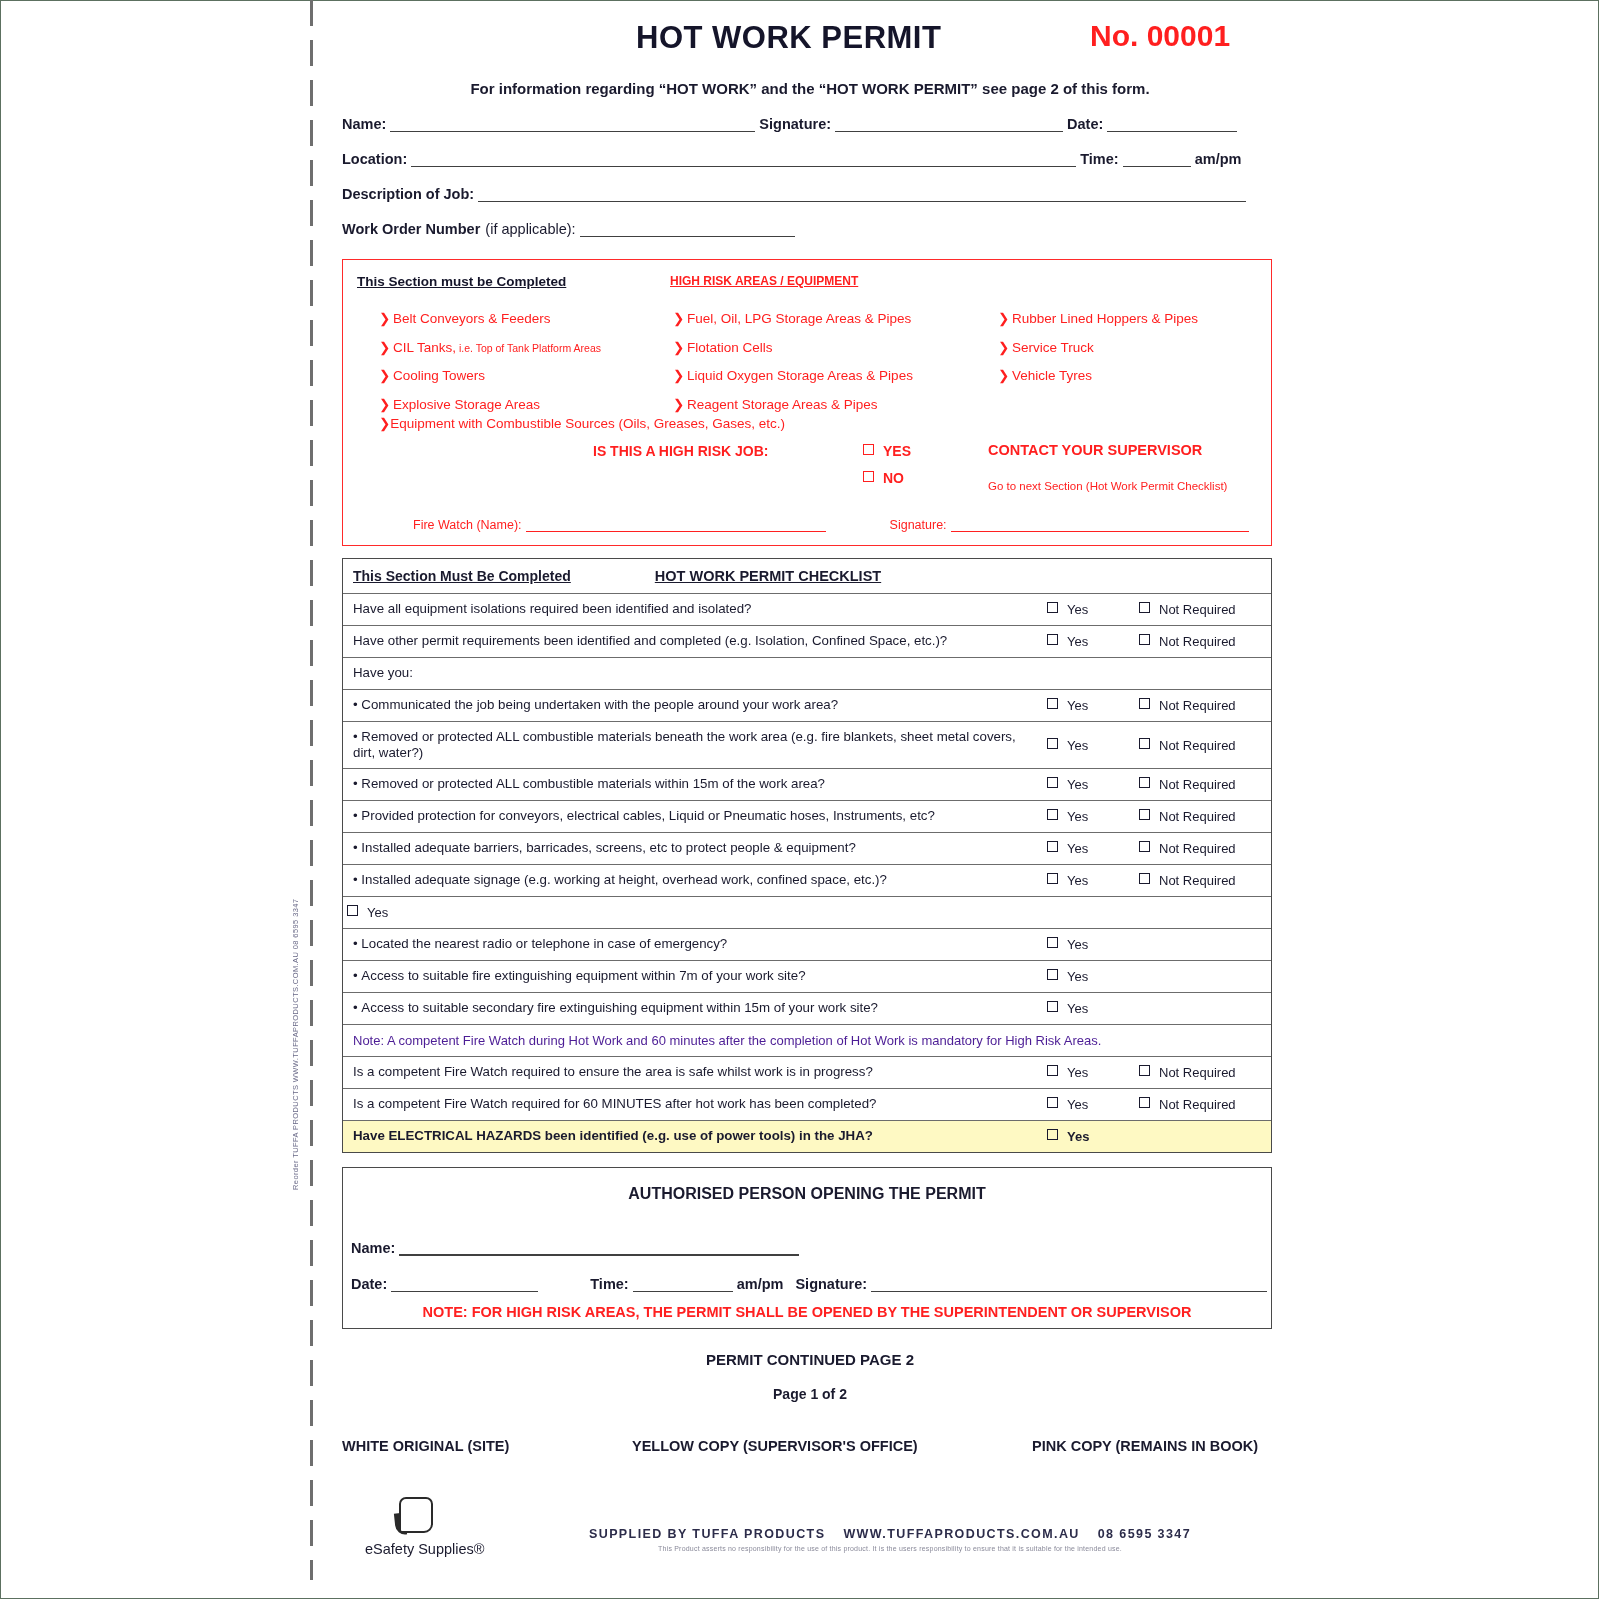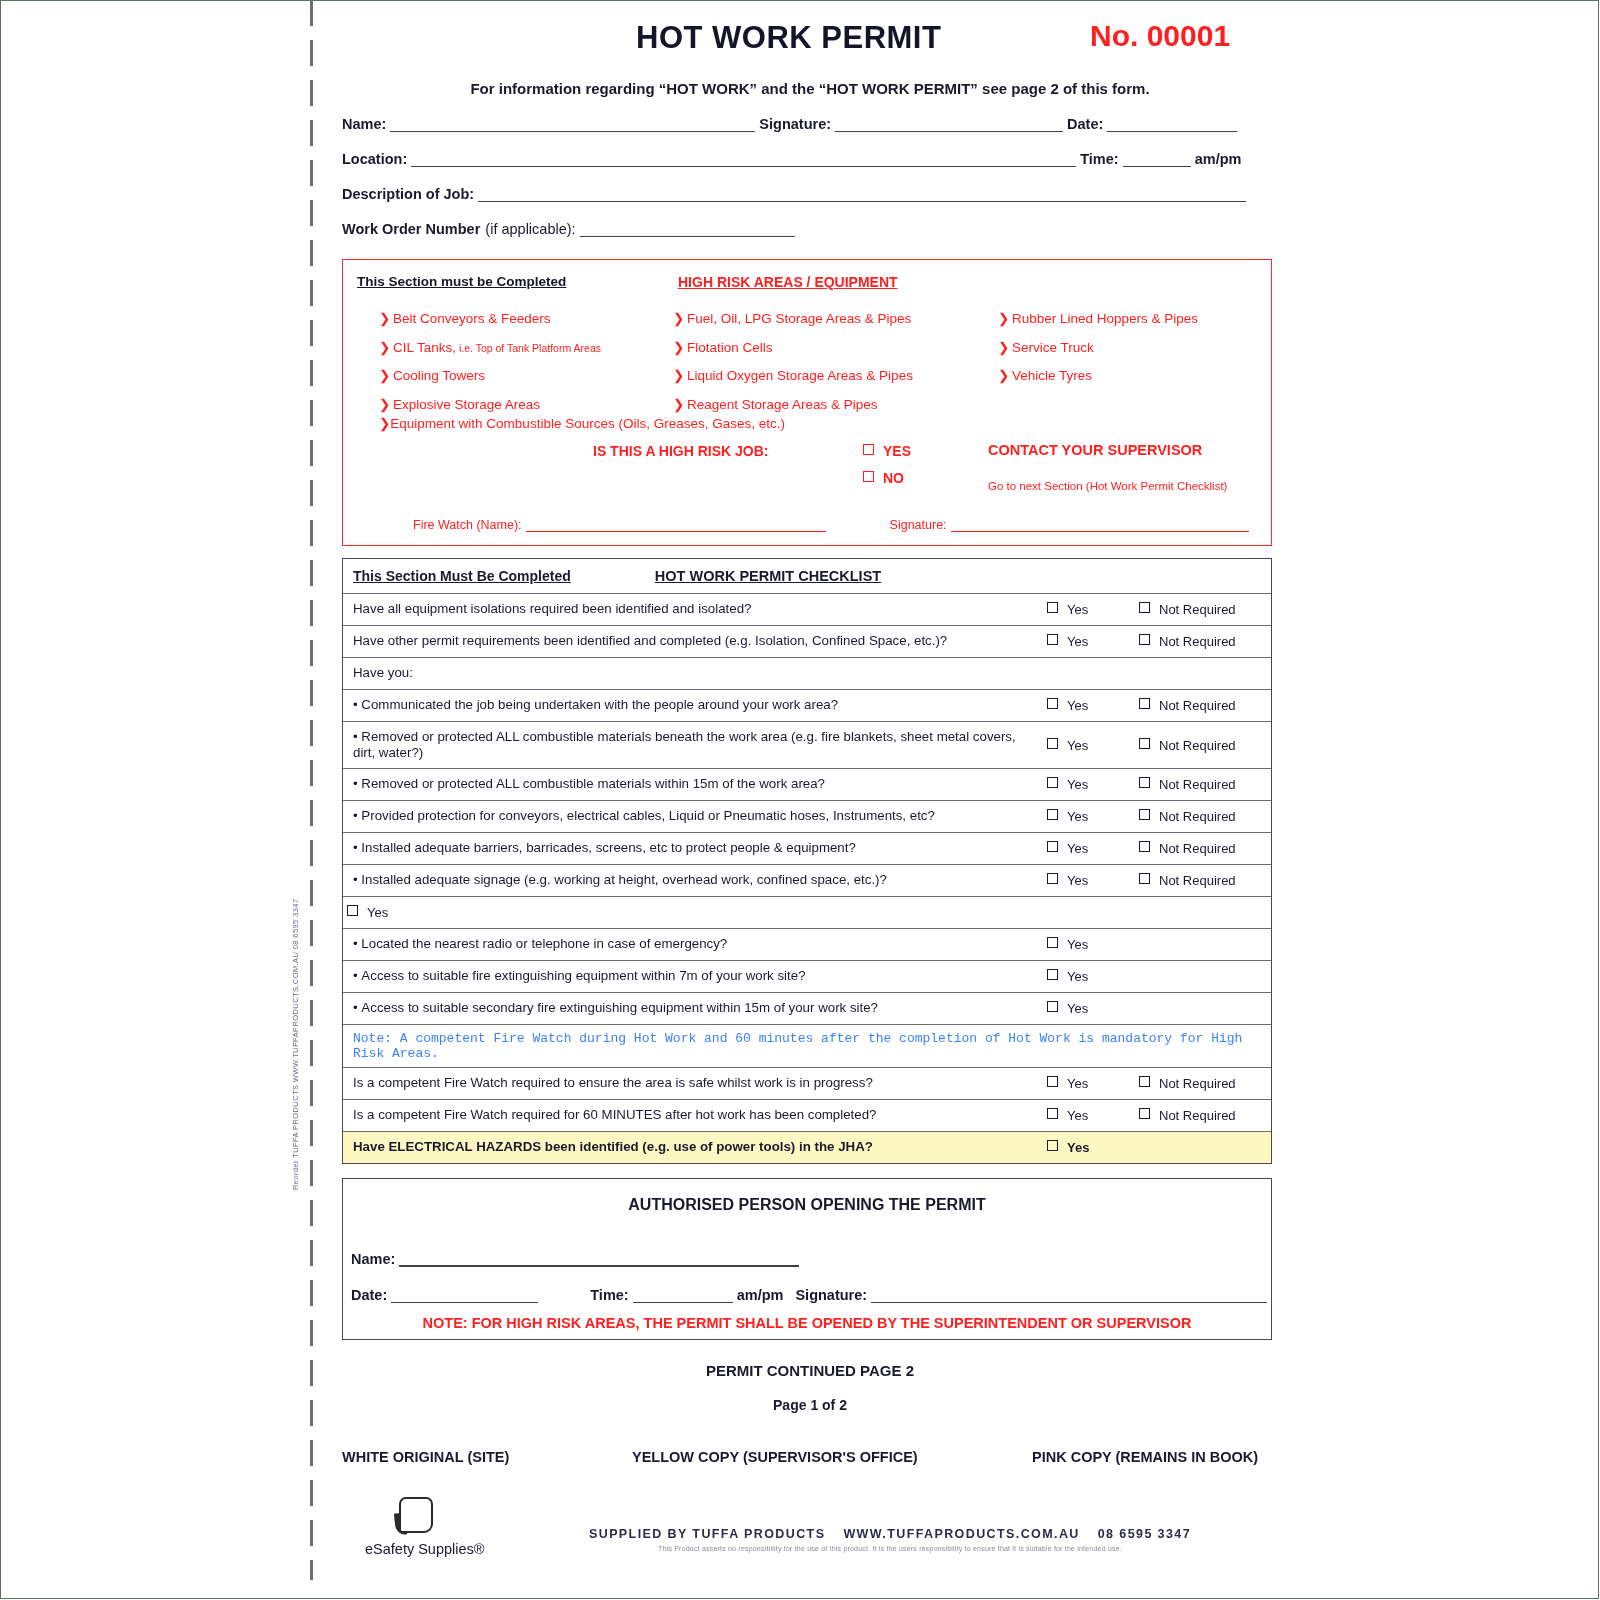--- a/index.html
+++ b/index.html
@@ -44,21 +44,21 @@
   .flabel{white-space:nowrap;}
   .fline{border-bottom:1.6px solid #404040;height:15px;margin:0 4px;}
   
   #riskbox{
     margin-top:22px;margin-left:12px;width:930px;height:287px;
     border:1.5px solid #ff2a2a;box-sizing:border-box;position:relative;
     font-size:13.5px;
   }
   #risk-hdr{position:relative;height:34px;}
   #risk-hdr .lft{position:absolute;left:14px;top:14px;font-weight:bold;text-decoration:underline;font-size:13.5px;}
-  #risk-hdr .mid{position:absolute;left:335px;top:14px;font-weight:bold;text-decoration:underline;font-size:14px;}
+  #risk-hdr .mid{position:absolute;left:327px;top:14px;font-weight:bold;text-decoration:underline;font-size:12px;}
   .riskcols{position:absolute;top:50px;left:0;width:100%;}
   .rcol{position:absolute;}
   .rcol.c1{left:36px;width:300px;}
   .rcol.c2{left:330px;width:330px;}
   .rcol.c3{left:655px;width:270px;}
   .ritem{margin-bottom:12.5px;white-space:nowrap;}
   .ritem .ar{display:inline-block;width:14px;}
   .small-sub{font-size:10.5px;}
   .wide-item{position:absolute;left:36px;top:155px;white-space:nowrap;}
   #hrq{position:absolute;left:250px;top:183px;font-weight:bold;font-size:14px;}
@@ -72,21 +72,21 @@
   #checklist{margin-top:12px;margin-left:12px;width:930px;border:1.5px solid #4a4a4a;box-sizing:border-box;}
   .crow{display:flex;border-bottom:1.5px solid #6c6c6c;min-height:31px;align-items:center;}
   .crow:last-child{border-bottom:none;}
   .cq{flex:1;padding:5px 8px 5px 10px;font-size:13.3px;line-height:1.22;}
   .copt{width:92px;font-size:13px;padding-left:4px;}
   .copt2{width:132px;font-size:13px;}
   #cl-head{display:flex;min-height:34px;align-items:center;border-bottom:1.5px solid #6c6c6c;}
   #cl-head .a{padding-left:10px;font-weight:bold;text-decoration:underline;font-size:14px;}
   #cl-head .b{margin-left:84px;font-weight:bold;text-decoration:underline;font-size:14.5px;}
   .haveyou{font-weight:normal;}
-  .notered{color:#3b82f6;font-size:13px;padding:6px 8px 6px 10px;font-family:Liberation Mono, monospace;}
+  .notered{color:#4c1d95;font-size:13px;padding:6px 8px 6px 10px;}
   .shaded{background:#fef9c3;}
   .shaded .cq{font-weight:bold;}
   .shaded .copt{font-weight:bold;}
   .allq{text-align:center;font-size:13.5px;padding:7px 0;}
   
   #authbox{margin-top:14px;margin-left:12px;width:930px;height:162px;border:1.5px solid #4a4a4a;box-sizing:border-box;position:relative;}
   #auth-title{text-align:center;font-weight:bold;font-size:16px;margin-top:17px;}
   #auth-name{display:flex;align-items:flex-end;font-size:14.5px;font-weight:bold;margin-top:36px;padding-left:8px;}
   #auth-dts{display:flex;align-items:flex-end;font-size:14.5px;font-weight:bold;margin-top:20px;padding-left:8px;}
   #auth-note{text-align:center;color:#ff2020;font-weight:bold;font-size:14.5px;margin-top:12px;}

